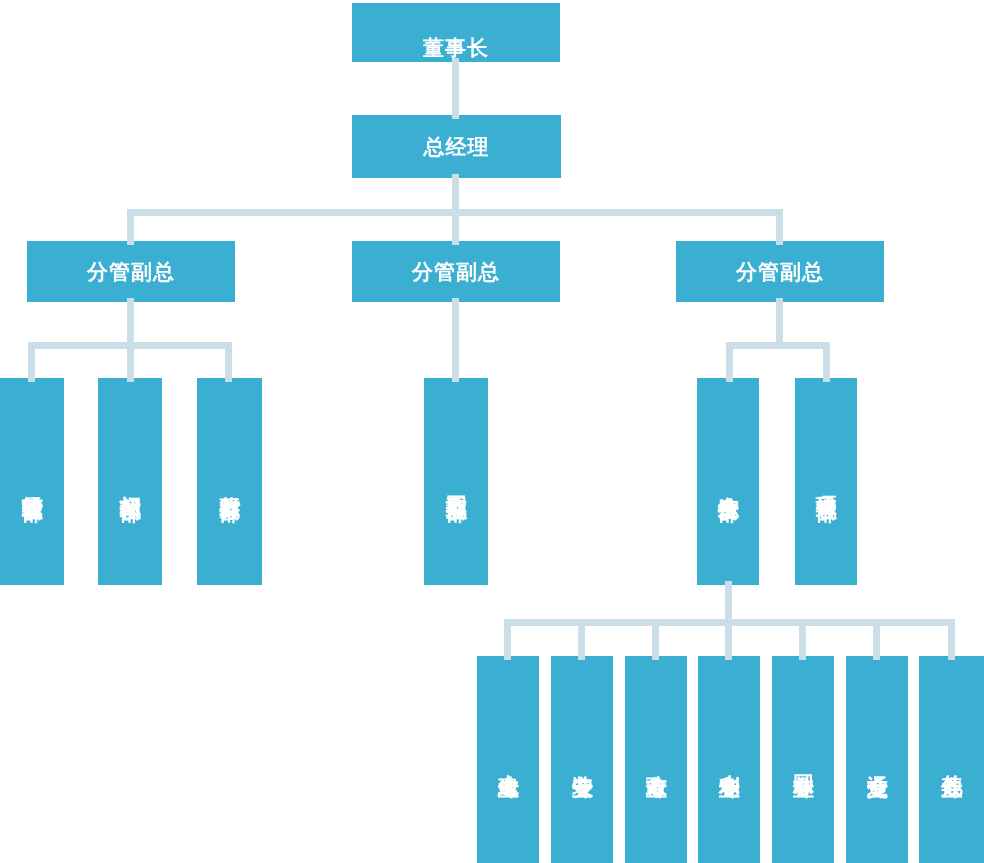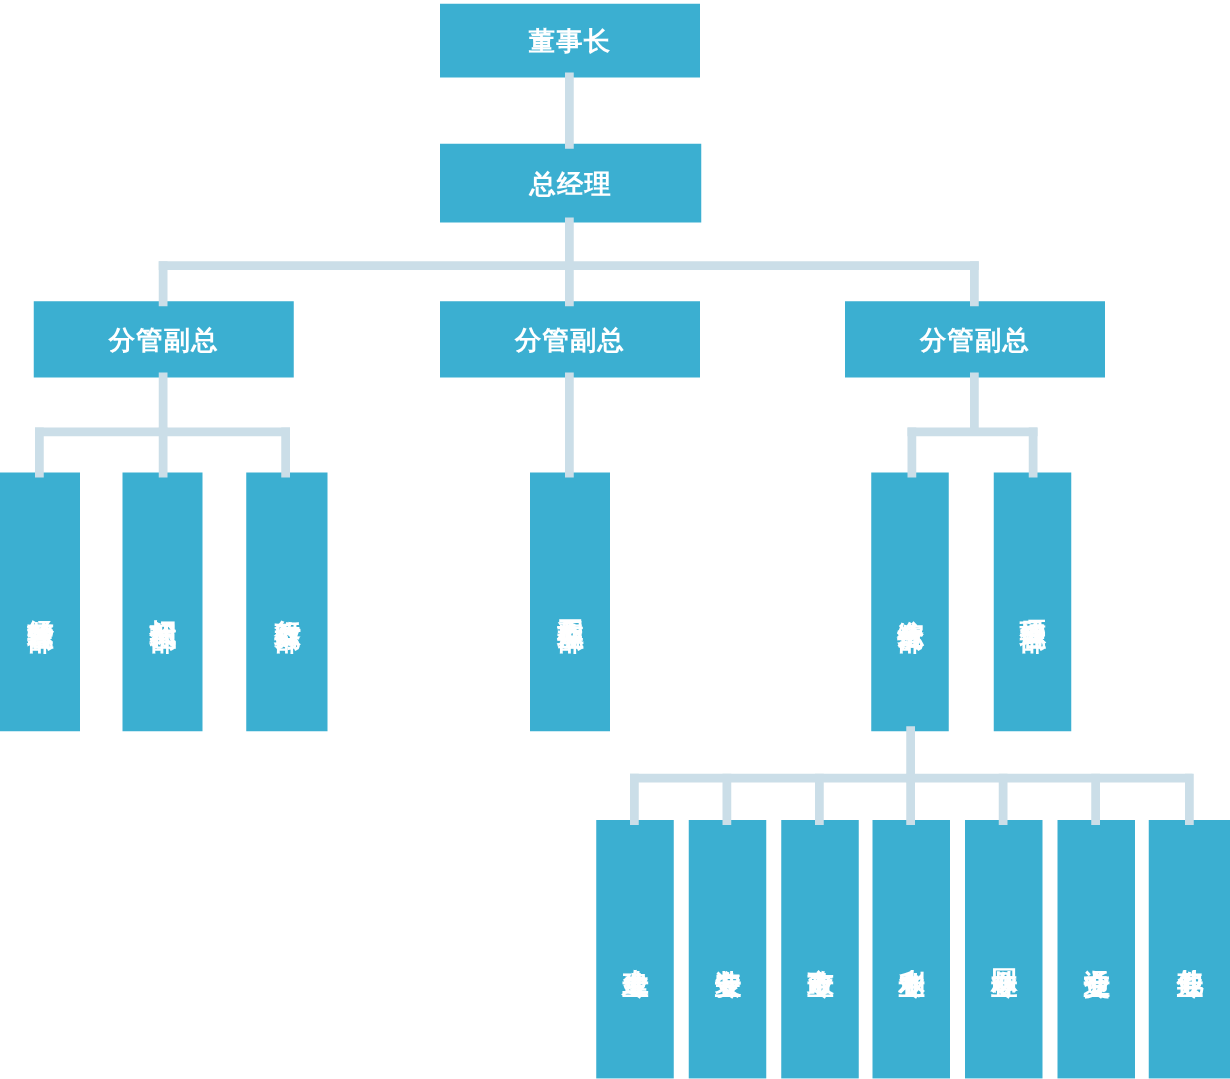--- a/index.html
+++ b/index.html
@@ -70,21 +70,21 @@
   <div class="line" style="left:725px;top:581px;width:7px;height:45px;"></div>
   <div class="line" style="left:504px;top:619px;width:450px;height:7px;"></div>
   <div class="line" style="left:504px;top:619px;width:7px;height:41px;"></div>
   <div class="line" style="left:578px;top:619px;width:7px;height:41px;"></div>
   <div class="line" style="left:652px;top:619px;width:7px;height:41px;"></div>
   <div class="line" style="left:725px;top:619px;width:7px;height:41px;"></div>
   <div class="line" style="left:799px;top:619px;width:7px;height:41px;"></div>
   <div class="line" style="left:873px;top:619px;width:7px;height:41px;"></div>
   <div class="line" style="left:948px;top:619px;width:7px;height:41px;"></div>
 
-  <div class="box h" style="left:352px;top:3px;width:208px;height:59px;">
+  <div class="box h" style="left:352px;top:3px;width:208px;height:59px;align-items:flex-end;">
     <span>董事长</span>
   </div>
 
   <div class="box h" style="left:352px;top:115px;width:209px;height:63px;">
     <span>总经理</span>
   </div>
 
   <div class="box h" style="left:27px;top:241px;width:208px;height:61px;">
     <span>分管副总</span>
   </div>

